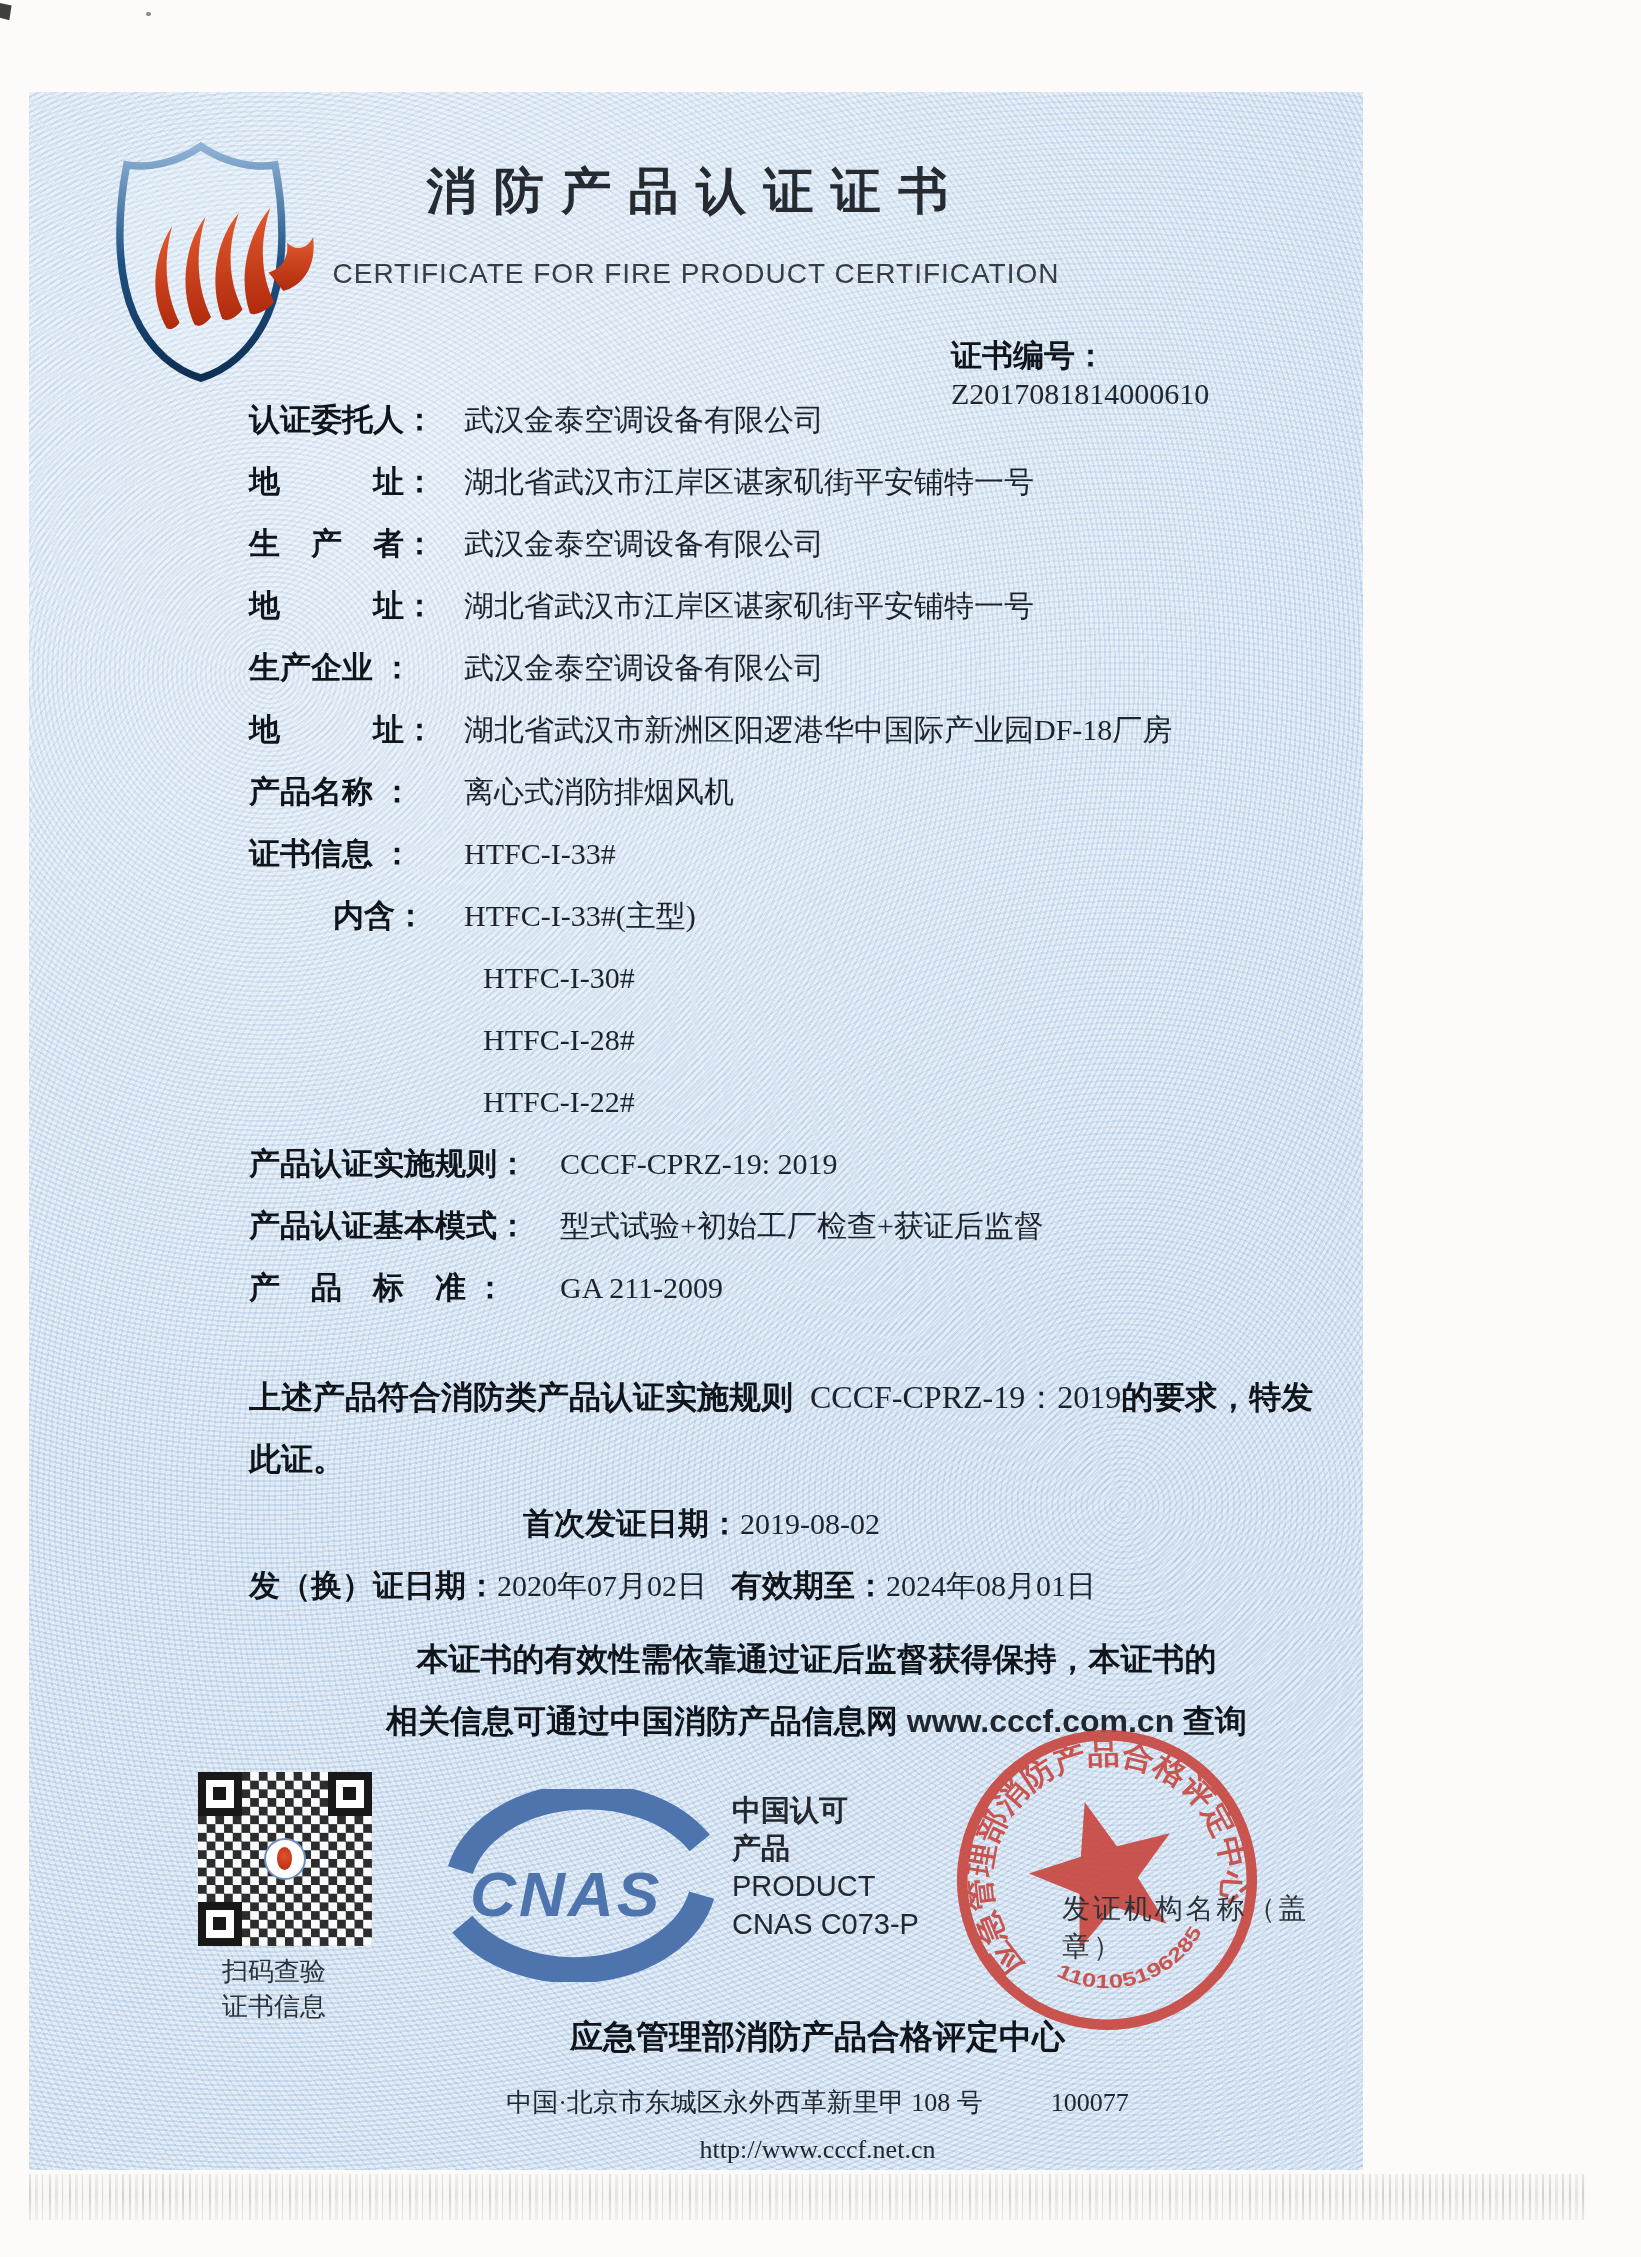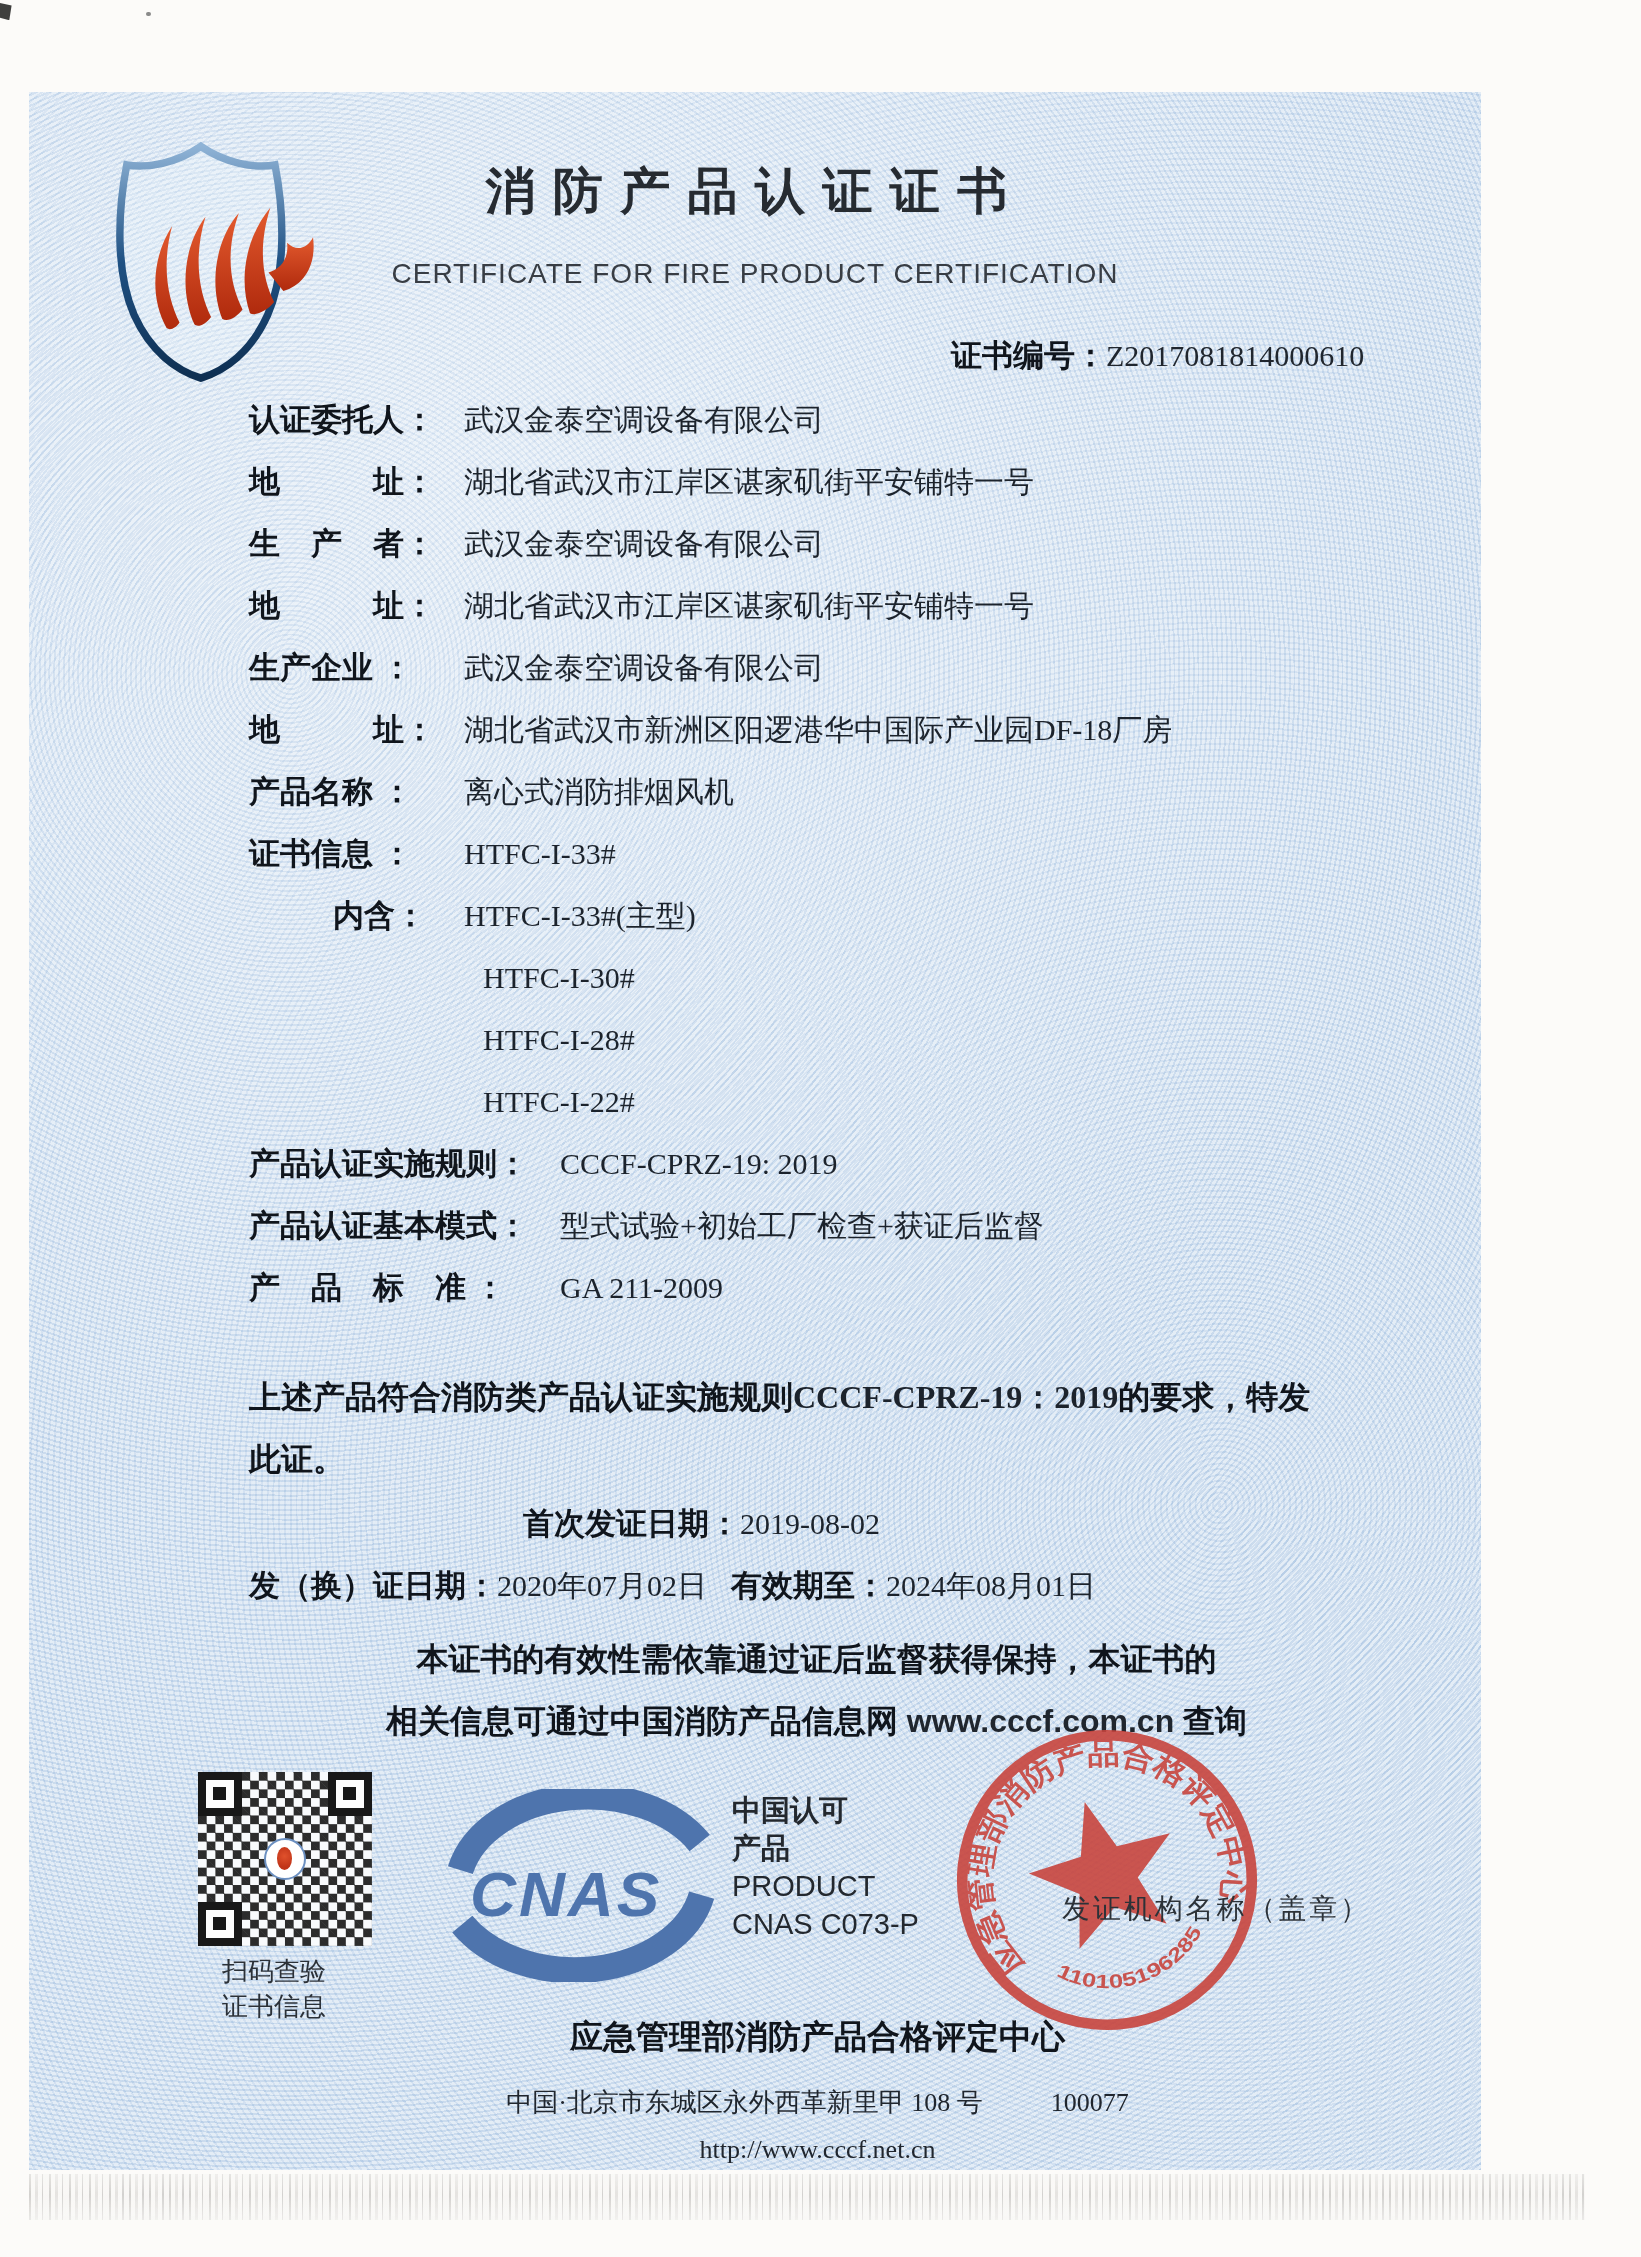--- a/index.html
+++ b/index.html
@@ -1,20 +1,20 @@
 <!DOCTYPE html>
 <html><head>
 <meta charset="utf-8">
 <style>
   html,body{margin:0;padding:0;}
   body{width:1641px;height:2257px;background:#ffffff;font-family:"Liberation Sans",sans-serif;}
   .page{position:relative;width:1641px;height:2257px;background:#fcfbf9;overflow:hidden;}
   
   .cert{
-    position:absolute;left:29px;top:92px;width:1452px;height:2078px;
+    position:absolute;left:29px;top:92px;width:1334px;height:2078px;
     background-color:#d5e3f2;
     background-image:
       radial-gradient(circle at 30% 18%, rgba(255,255,255,.35) 0%, rgba(255,255,255,0) 55%),
       repeating-radial-gradient(circle at 18% 28%, rgba(140,175,215,.22) 0 1.9px, rgba(255,255,255,.22) 1.9px 4.8px),
       repeating-radial-gradient(circle at 82% 68%, rgba(140,175,215,.20) 0 1.9px, rgba(255,255,255,.18) 1.9px 5.8px),
       repeating-linear-gradient(115deg, rgba(160,190,225,.12) 0 1px, transparent 1px 6.8px);
   }
   .title-cn{position:absolute;left:0;top:66px;width:100%;text-align:center;
     font-size:50px;font-weight:600;letter-spacing:17.4px;color:#262b31;
     font-family:"Liberation Sans",sans-serif;}
@@ -28,21 +28,21 @@
   .lab{font-family:"Liberation Sans",sans-serif;font-weight:700;font-size:31px;color:#10151c;}
   .val{font-family:"Liberation Serif",serif;font-size:30px;color:#1c232c;}
   .frow .lab{min-width:215px;}
   .frow.rule .lab{min-width:311px;}
   .frow.model-head{padding-left:84px;}
   .frow.model-head .lab{min-width:131px;}
   .frow.model-item{padding-left:234px;}
   .statement{position:absolute;left:220px;top:1274px;width:1149px;
     font-size:32px;line-height:62px;color:#10151c;font-weight:700;
     font-family:"Liberation Sans",sans-serif;}
-  .statement .code{font-family:"Liberation Serif",serif;font-weight:700;color:#1c232c;}
+  .statement .code{font-family:"Liberation Serif",serif;font-weight:400;color:#1c232c;padding-left:17px;}
   .dates-a{position:absolute;left:494px;top:1401px;}
   .dates-b{position:absolute;left:220px;top:1463px;}
   .dates-b .lab2{margin-left:24px;}
   .validity{position:absolute;left:97px;top:1536px;width:1381px;text-align:center;
     font-size:32px;line-height:62px;font-weight:700;color:#10151c;
     font-family:"Liberation Sans",sans-serif;}
   .validity .url{font-weight:600;color:#20262e;font-family:"Liberation Sans",sans-serif;}
   
   .qr{position:absolute;left:169px;top:1680px;width:174px;height:174px;background:#f8fafc;}
   .qrpx{position:absolute;inset:0;opacity:.92;

